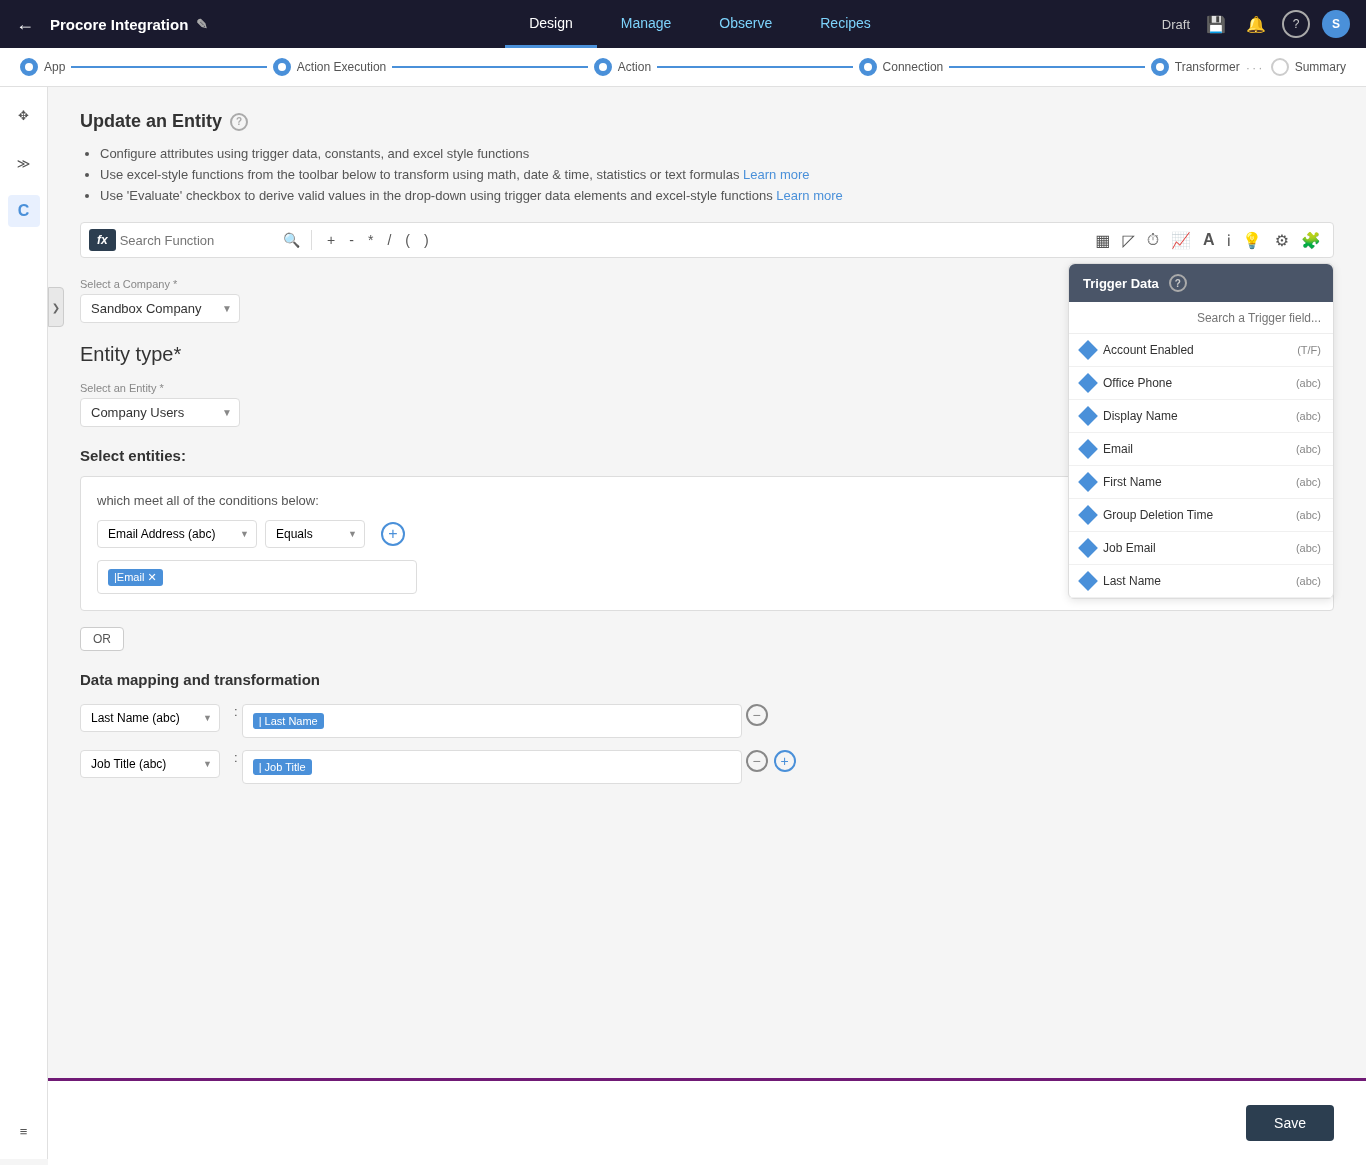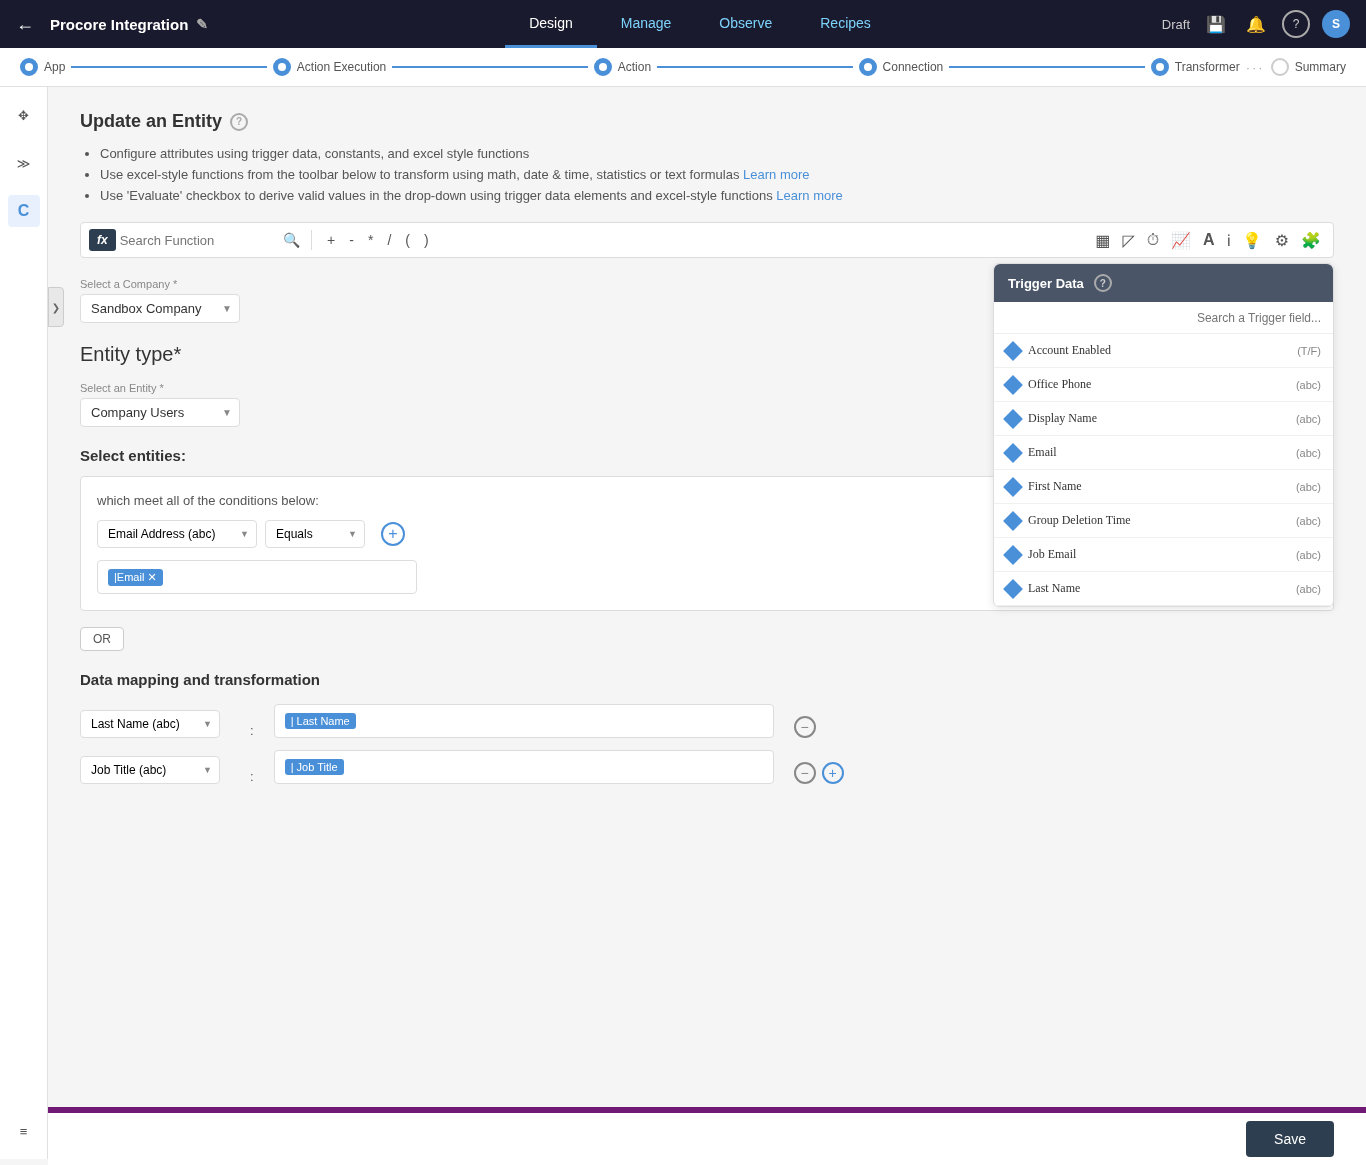--- a/index.html
+++ b/index.html
@@ -80,41 +80,41 @@
     .add-condition-btn { width: 24px; height: 24px; border: 2px solid #4a90d9; border-radius: 50%; display: flex; align-items: center; justify-content: center; color: #4a90d9; cursor: pointer; font-size: 16px; margin-left: 8px; }
 
     .value-field { border: 1px solid #ddd; border-radius: 4px; background: white; padding: 6px 10px; display: flex; align-items: center; gap: 6px; min-height: 34px; width: 320px; }
     .tag-chip { background: #4a90d9; color: white; border-radius: 3px; padding: 2px 6px; font-size: 11px; display: flex; align-items: center; gap: 3px; }
     .tag-chip-x { cursor: pointer; font-size: 11px; }
 
     .or-btn { border: 1px solid #ccc; background: white; border-radius: 4px; padding: 4px 12px; font-size: 12px; cursor: pointer; color: #555; }
 
     
     .data-mapping-title { font-size: 15px; font-weight: 600; margin: 20px 0 16px; }
-    .mapping-row { display: flex; align-items: flex-end; gap: 20px; margin-bottom: 12px; }
+    .mapping-row { display: flex; align-items: flex-start; gap: 4px; margin-bottom: 12px; }
     .mapping-field-label { min-width: 150px; }
     .mapping-colon { color: #555; }
     .mapping-value { flex: 1; border: 1px solid #ddd; border-radius: 4px; background: white; padding: 6px 10px; display: flex; align-items: center; gap: 6px; min-height: 34px; max-width: 500px; }
     .mapping-actions { display: flex; gap: 6px; }
     .mapping-action-btn { width: 22px; height: 22px; border: 2px solid #888; border-radius: 50%; display: flex; align-items: center; justify-content: center; color: #888; cursor: pointer; font-size: 14px; }
     .mapping-action-btn.blue { border-color: #4a90d9; color: #4a90d9; }
 
     
-    .save-bar { display: flex; justify-content: flex-end; padding: 8px 32px; background: white; border-top: 6px solid #701a75; position: fixed; bottom: 0; left: 48px; right: 0; }
+    .save-bar { display: flex; justify-content: flex-end; padding: 24px 32px; background: white; border-top: 3px solid #701a75; position: fixed; bottom: 0; left: 48px; right: 0; }
     .save-btn { background: #2c3e50; color: white; border: none; border-radius: 4px; padding: 10px 28px; font-size: 14px; cursor: pointer; font-weight: 500; }
 
     
-    .trigger-panel { position: absolute; right: 32px; top: 176px; width: 341px; background: white; border: 1px solid #ddd; border-radius: 6px; box-shadow: 0 2px 8px rgba(0,0,0,0.1); }
+    .trigger-panel { position: absolute; right: 32px; top: 176px; width: 266px; background: white; border: 1px solid #ddd; border-radius: 6px; box-shadow: 0 2px 8px rgba(0,0,0,0.1); }
     .trigger-panel-header { background: #4a5568; color: white; padding: 10px 14px; border-radius: 6px 6px 0 0; display: flex; align-items: center; gap: 6px; font-size: 13px; font-weight: 600; }
     .trigger-search { padding: 8px 12px; border-bottom: 1px solid #eee; }
     .trigger-search input { width: 100%; border: none; outline: none; font-size: 12px; color: #000000; background: transparent; text-align: right; }
     .trigger-list { max-height: 320px; overflow-y: auto; }
     .trigger-item { display: flex; align-items: center; gap: 8px; padding: 9px 12px; border-bottom: 1px solid #f0f0f0; cursor: pointer; }
     .trigger-diamond { width: 14px; height: 14px; background: #4a90d9; transform: rotate(45deg); flex-shrink: 0; }
-    .trigger-name { font-size: 12px; color: #333; flex: 1; font-family: Liberation Serif, serif; }
+    .trigger-name { font-size: 12px; color: #333; flex: 1; }
     .trigger-type { font-size: 11px; color: #888; }
 
     .back-arrow { color: white; font-size: 18px; cursor: pointer; }
     .edit-icon { color: #aaa; font-size: 14px; cursor: pointer; }
   </style>
 </head>
 <body>
 
 <nav class="top-nav">
   <span class="back-arrow">←</span>

